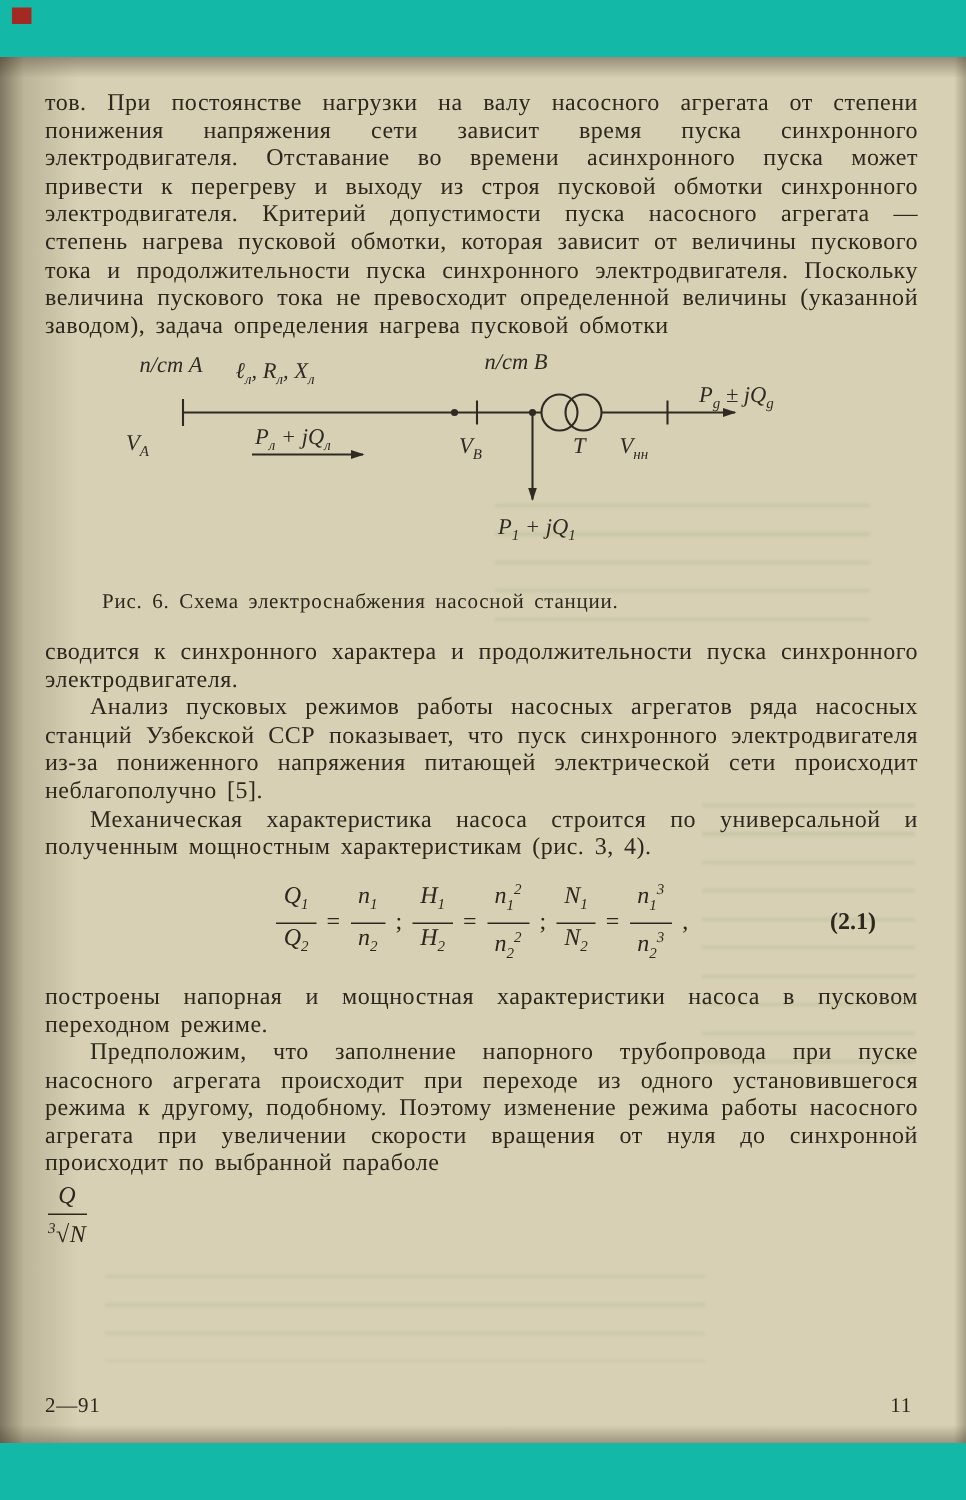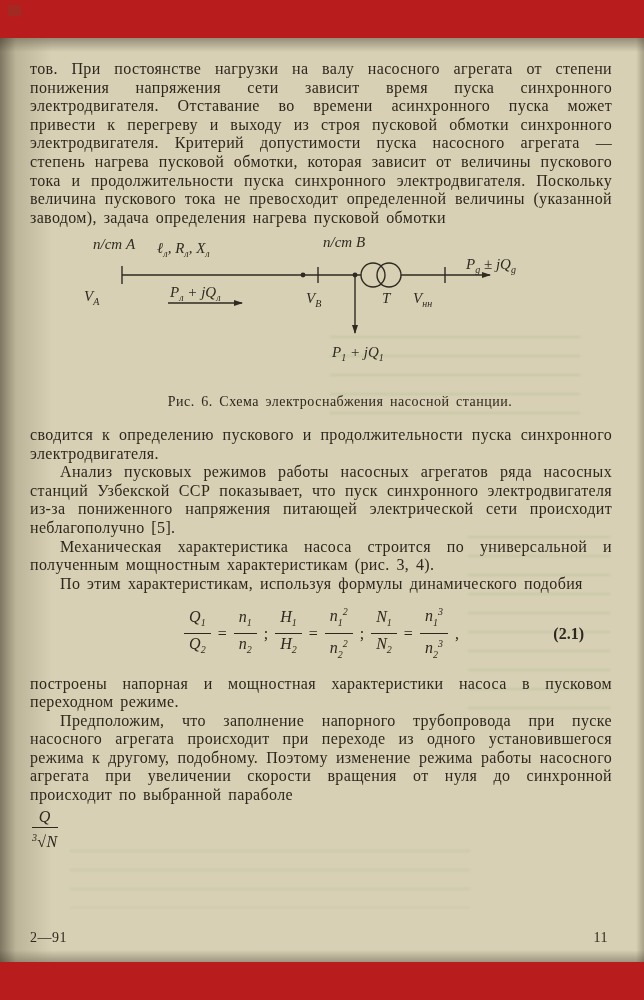--- a/index.html
+++ b/index.html
@@ -1,21 +1,21 @@
 <!DOCTYPE html>
 <html lang="ru"><head>
 <meta charset="utf-8">
 <style>
   html,body{margin:0;padding:0;}
   body{
     width:644px;height:1000px;overflow:hidden;position:relative;
     background:#0d0d0b;
     font-family:"Liberation Serif","DejaVu Serif",serif;
   }
-  .scan{position:absolute;inset:0;background:#b91c1c;}
+  .scan{position:absolute;inset:0;background:#14b8a6;}
   .red-chip{position:absolute;left:8px;top:5px;width:13px;height:11px;background:#a32a22;}
   .page{
     position:absolute;left:0;top:38px;right:0;bottom:38px;
     background:
       linear-gradient(90deg, rgba(55,45,30,.55) 0, rgba(120,110,85,.28) 16px, rgba(0,0,0,0) 52px),
       linear-gradient(180deg, rgba(70,60,45,.45) 0, rgba(0,0,0,0) 14px),
       linear-gradient(0deg, rgba(70,60,45,.4) 0, rgba(0,0,0,0) 12px),
       linear-gradient(270deg, rgba(80,70,50,.35) 0, rgba(0,0,0,0) 8px),
       #d7d0b4;
   }
@@ -35,21 +35,21 @@
   p.indent{text-indent:30px;}
   .figure{position:relative;height:148px;margin:8px 0 0 0;}
   .figure svg{position:absolute;left:0;top:0;}
   .flabel{
     position:absolute;font-style:italic;font-size:15px;line-height:15px;
     letter-spacing:0;word-spacing:0;color:#2f2a22;white-space:nowrap;
   }
   .flabel sub, .frac sub, .frac sup{font-size:10px;font-style:italic;}
   .caption{
     margin:10px 0 14px 38px;font-size:14px;letter-spacing:.5px;
-    text-align:center;text-indent:0;
+    text-align:left;text-indent:0;
   }
   .formula{
     position:relative;display:flex;align-items:center;justify-content:center;
     margin:10px 0;font-size:16px;letter-spacing:0;word-spacing:0;
   }
   .frac{display:inline-block;vertical-align:middle;text-align:center;font-style:italic;margin:0 4px;}
   .frac .num{display:block;border-bottom:1.3px solid #2e271d;padding:0 5px 1px;}
   .frac .den{display:block;padding-top:1px;text-align:center;}
   .op{margin:0 3px;font-style:normal;}
   .eq-num{position:absolute;right:28px;font-weight:bold;}
@@ -112,24 +112,23 @@
         <span class="flabel" style="left:293px;top:0px">п/ст В</span>
         <span class="flabel" style="left:276px;top:56px">V<sub>B</sub></span>
         <span class="flabel" style="left:352px;top:56px">Т</span>
         <span class="flabel" style="left:383px;top:56px">V<sub>нн</sub></span>
         <span class="flabel" style="left:436px;top:22px">P<sub>g</sub> ± jQ<sub>g</sub></span>
         <span class="flabel" style="left:302px;top:110px">P<sub>1</sub> + jQ<sub>1</sub></span>
       </div>
 
       <p class="caption">Рис. 6. Схема электроснабжения насосной станции.</p>
 
-      <p class="para">сводится к определению пускового и продолжительности пуска синхронного электродвигателя.</p>
+      <p class="para">сводится к синхронного характера и продолжительности пуска синхронного электродвигателя.</p>
       <p class="para indent">Анализ пусковых режимов работы насосных агрегатов ряда насосных станций Узбекской ССР показывает, что пуск синхронного электродвигателя из-за пониженного напряжения питающей электрической сети происходит неблагополучно [5].</p>
       <p class="para indent">Механическая характеристика насоса строится по универсальной и полученным мощностным характеристикам (рис. 3, 4).</p>
-      <p class="para indent">По этим характеристикам, используя формулы динамического подобия</p>
 
       <div class="formula">
         <span class="frac">
           <span class="num">Q<sub>1</sub></span>
             <span class="den">Q<sub>2</sub></span>
         </span>
         <span class="op">=</span>
         <span class="frac">
           <span class="num">n<sub>1</sub></span>
             <span class="den">n<sub>2</sub></span>

